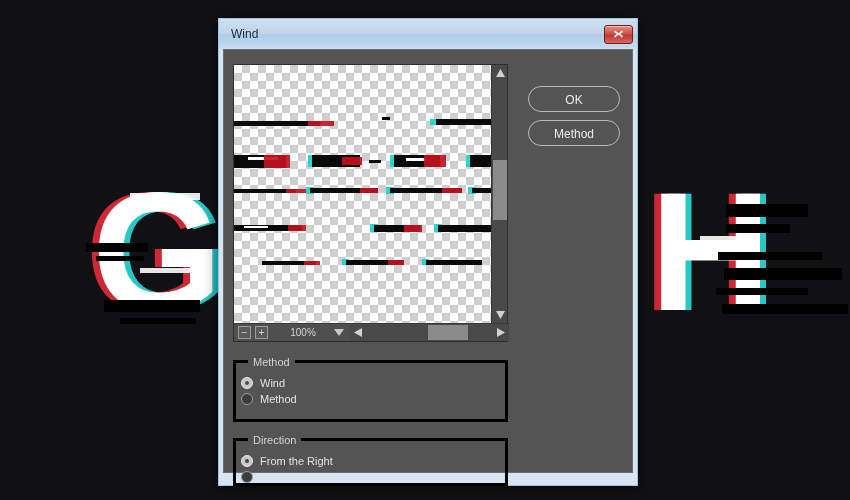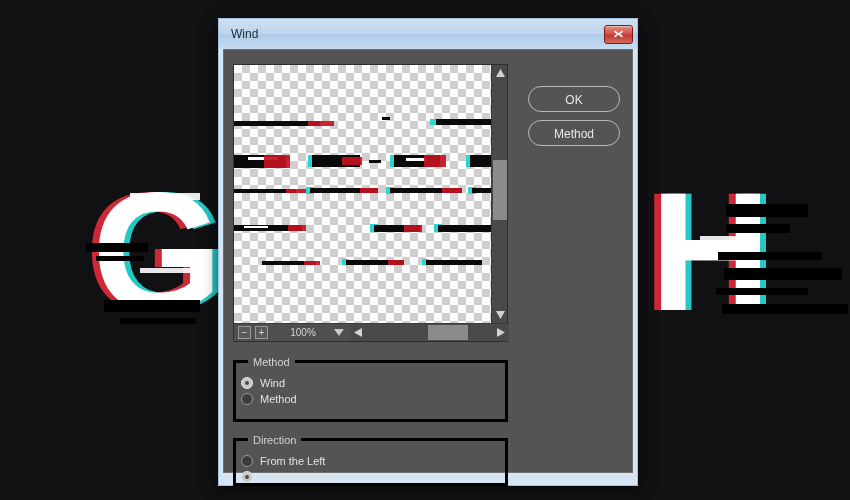--- a/index.html
+++ b/index.html
@@ -491,23 +491,23 @@
       <div class="radio-row">
         <span class="radio-mark off"></span>
         <span class="radio-label">Method</span>
       </div>
     </div>
 
     <div class="groupbox" id="direction-group">
       <span class="legend">Direction</span>
 
       <div class="radio-row">
+        <span class="radio-mark on"></span>
+        <span class="radio-label">From the Right</span>
+      </div>
+      <div class="radio-row">
         <span class="radio-mark off"></span>
         <span class="radio-label">From the Left</span>
       </div>
-      <div class="radio-row">
-        <span class="radio-mark on"></span>
-        <span class="radio-label">From the Right</span>
-      </div>
     </div>
 
   </div>
 </div>
 
 </body></html>

